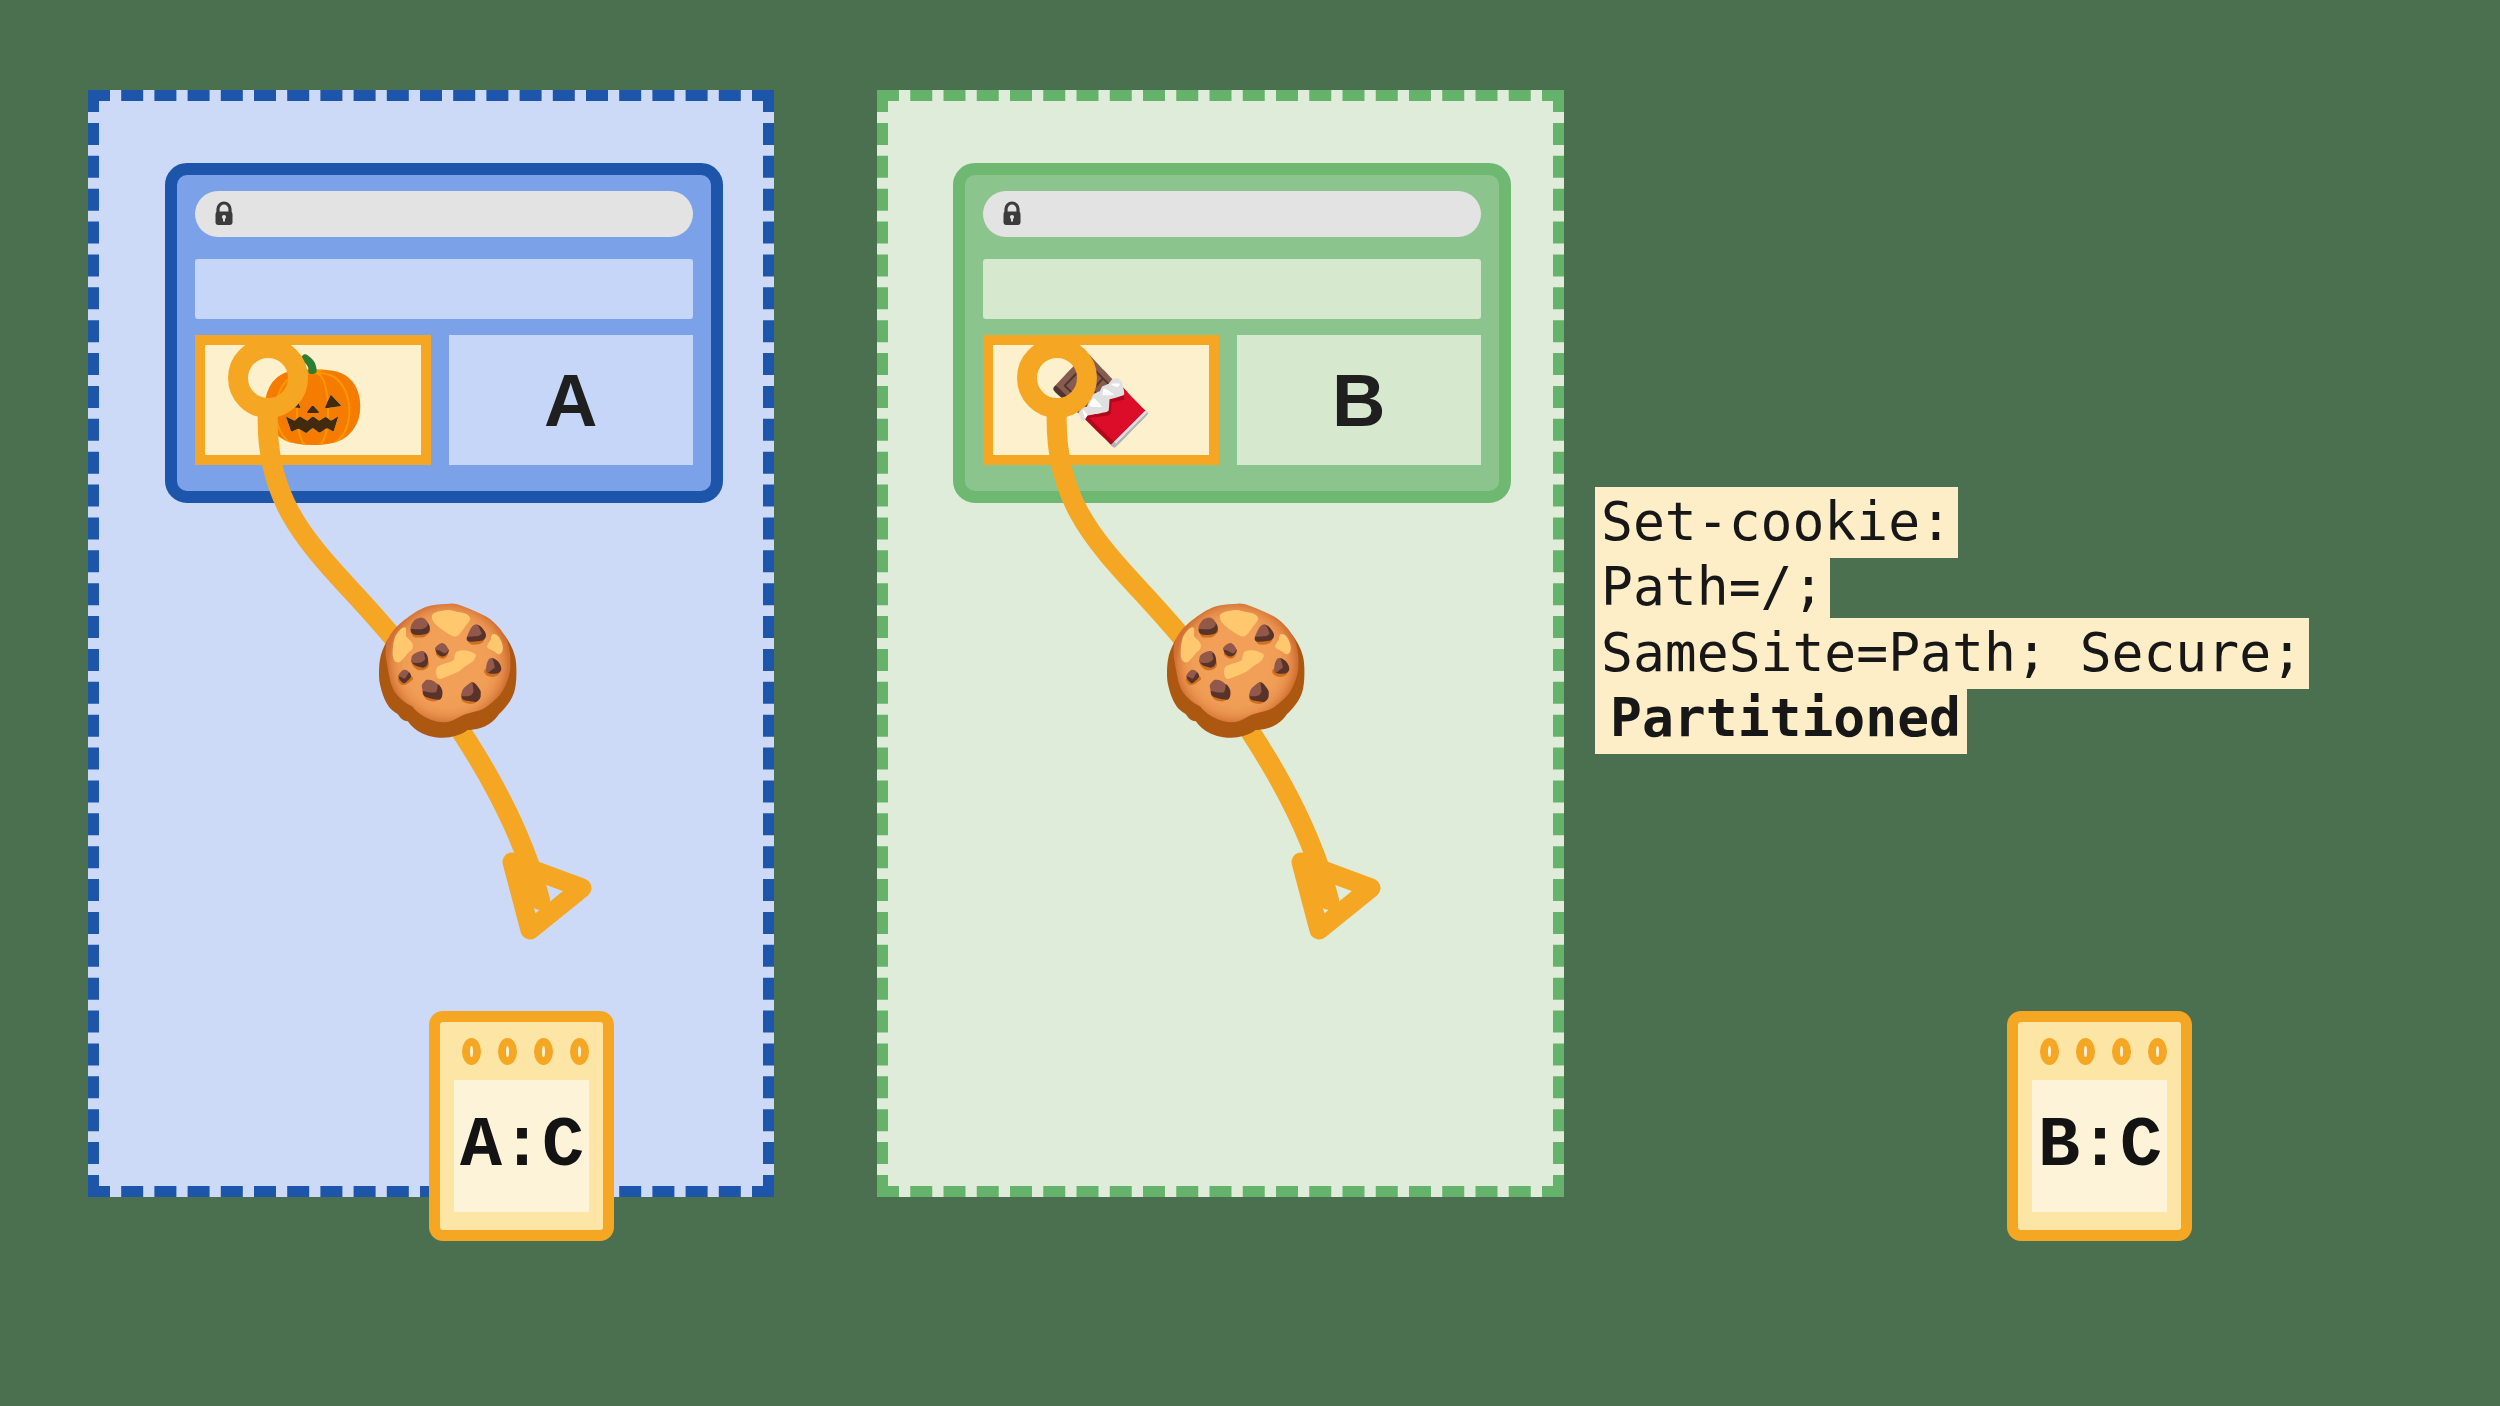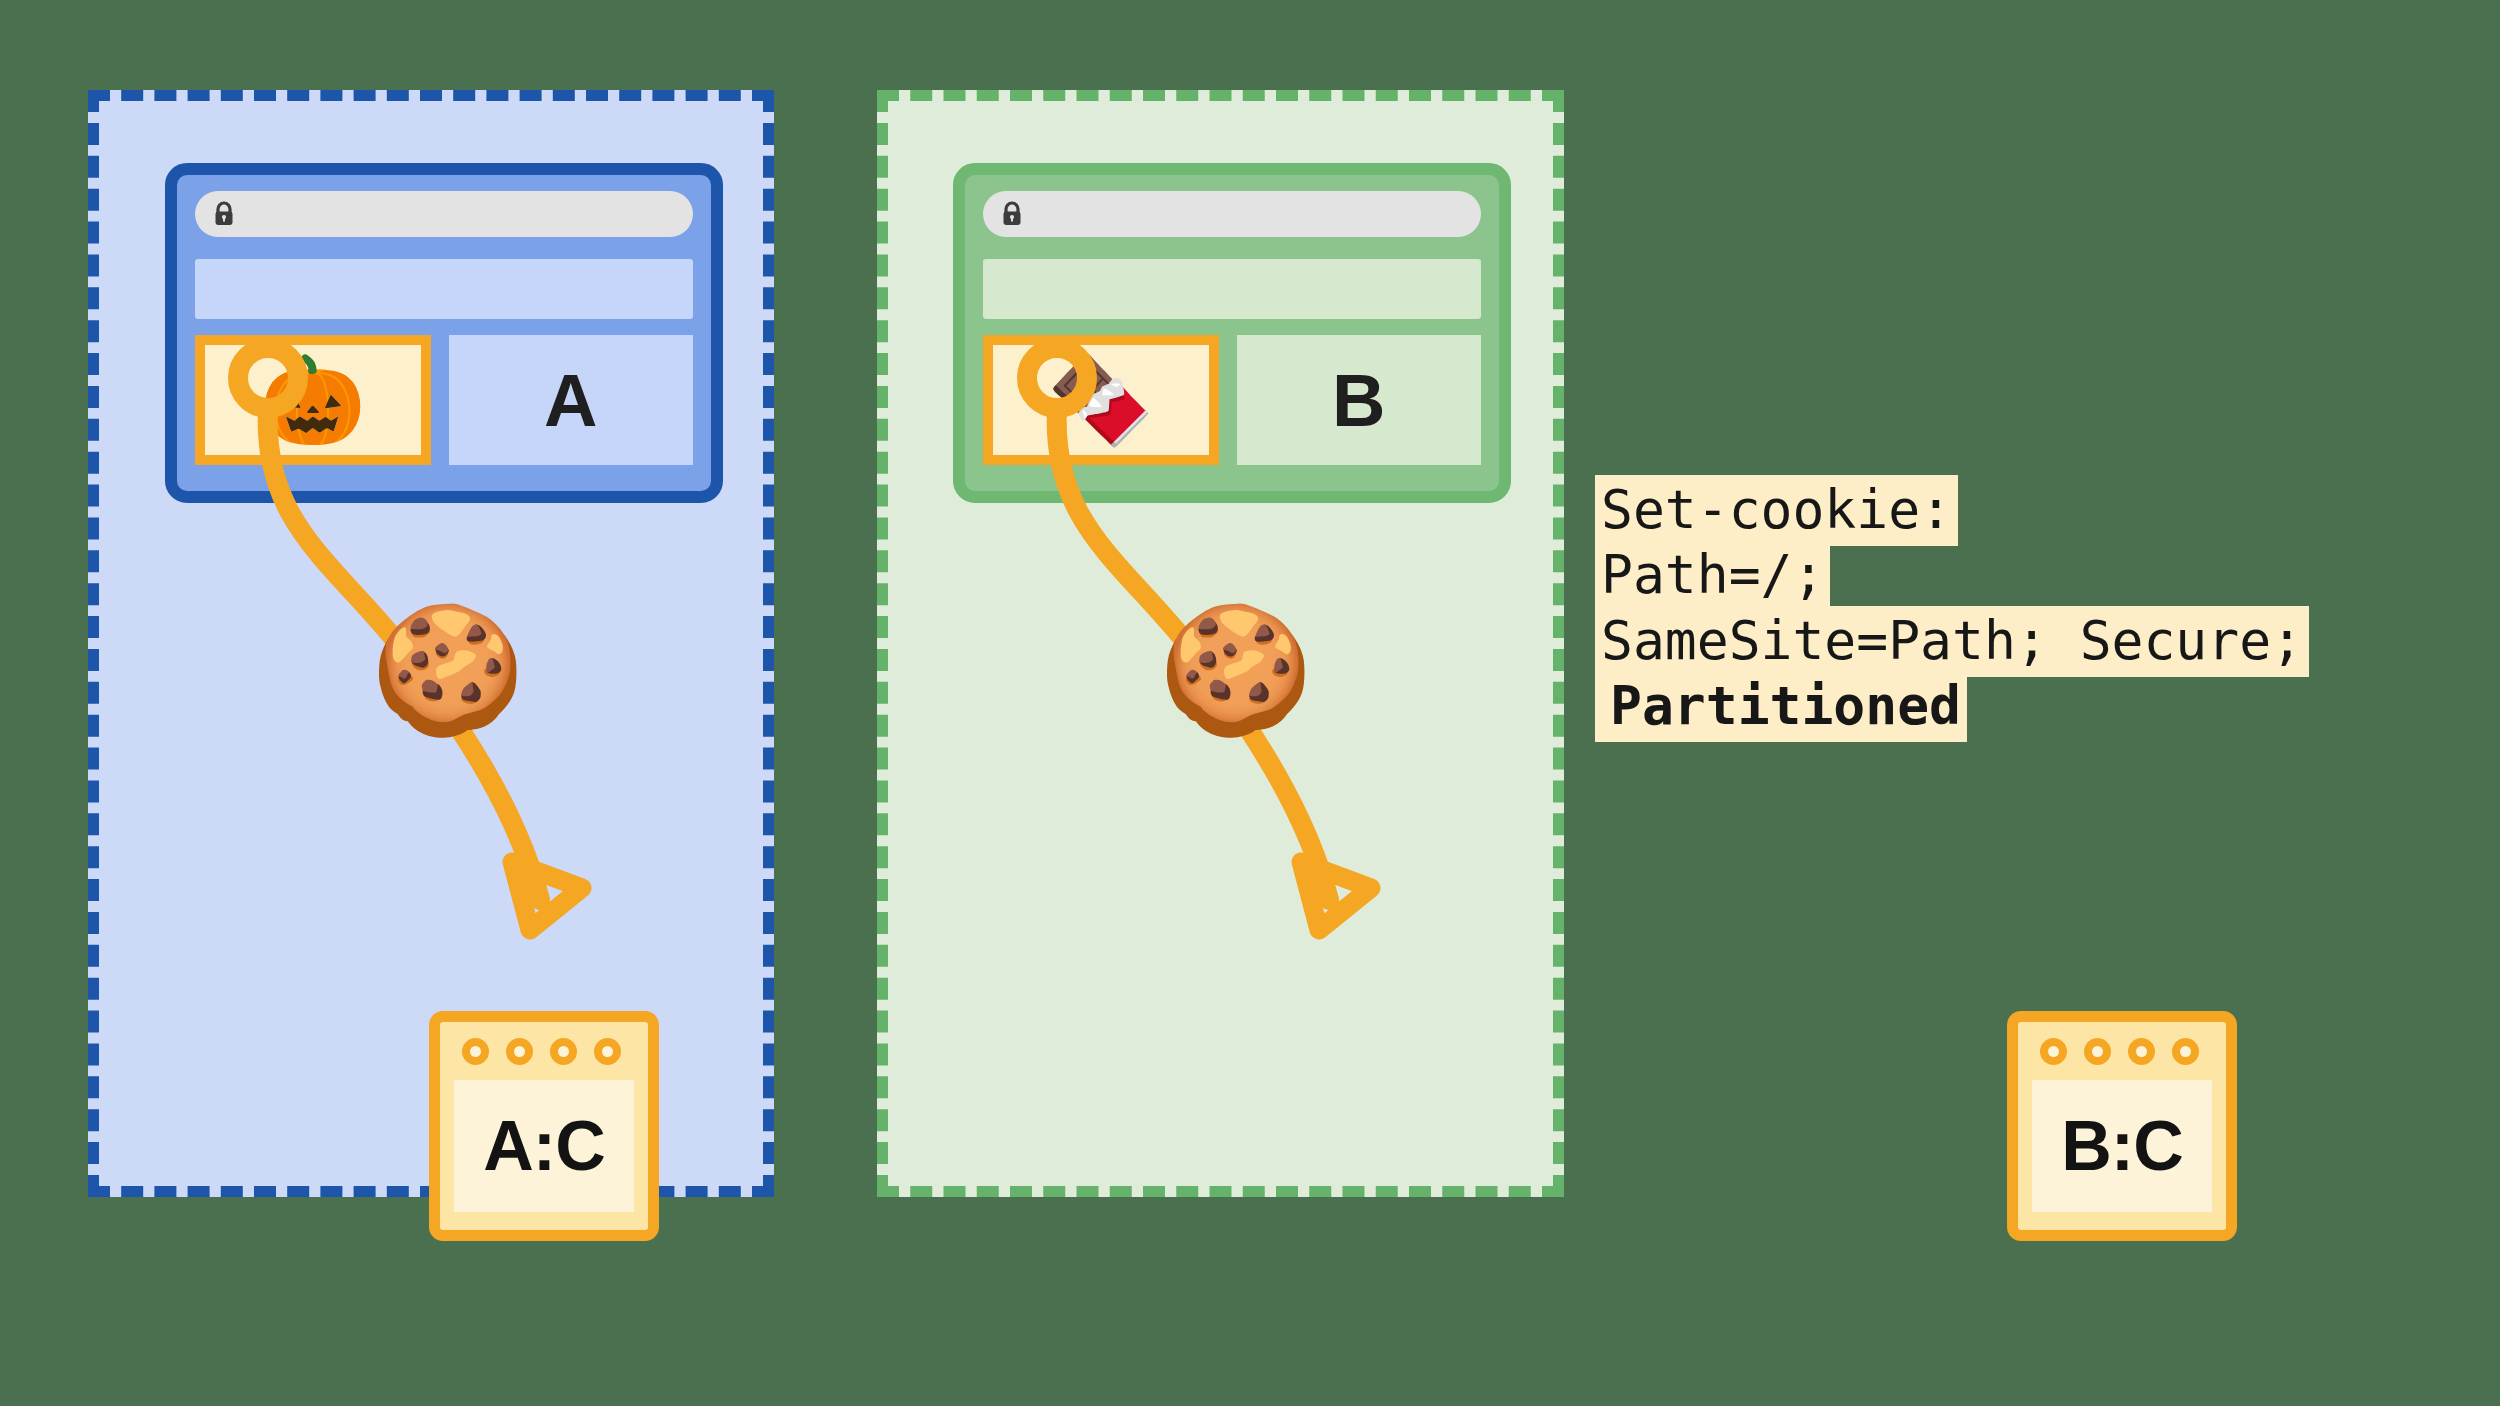--- a/index.html
+++ b/index.html
@@ -87,25 +87,26 @@
     font-size:74px;font-weight:700;color:#1f1f1f;
     letter-spacing:0.5px;
   }
   .label-pane.blue{background:#c5d6f8;}
   .label-pane.green{background:#d6e9cf;}
 
   
   .storebox{
     position:absolute;
     box-sizing:border-box;
-    width:230px;height:230px;
+    width:185px;height:230px;
     background:#fde5a6;
     border:11px solid #f5a623;
     border-radius:14px;
     padding:16px 14px 14px 14px;
+    font-family:Liberation Mono, monospace;
   }
   .storebox.blue{left:330px;top:910px;}
   .storebox.green{left:1119px;top:910px;}
   .dots{display:flex;gap:17px;padding-left:8px;}
   .dot{
     box-sizing:border-box;
     width:27px;height:27px;border-radius:50%;
     border:8px solid #f5a623;background:#fdf3d8;
   }
   .storeface{
@@ -125,21 +126,21 @@
     position:absolute;
     width:140px;height:140px;
     font-size:125px;line-height:140px;text-align:center;
   }
   .cookie.blue{left:370px;top:600px;}
   .cookie.green{left:1158px;top:600px;}
 
   
   #code{
     position:absolute;
-    left:1595px;top:480px;
+    left:1595px;top:492px;
     font-family:"DejaVu Sans Mono","Liberation Mono",monospace;
     font-size:53px;
     line-height:1.12;
     color:#171717;
   }
   #code .ln{display:block;margin-bottom:6px;}
   #code .ln span{
     background:#fdeec7;
     padding:4px 6px 6px 6px;
     box-decoration-break:clone;

